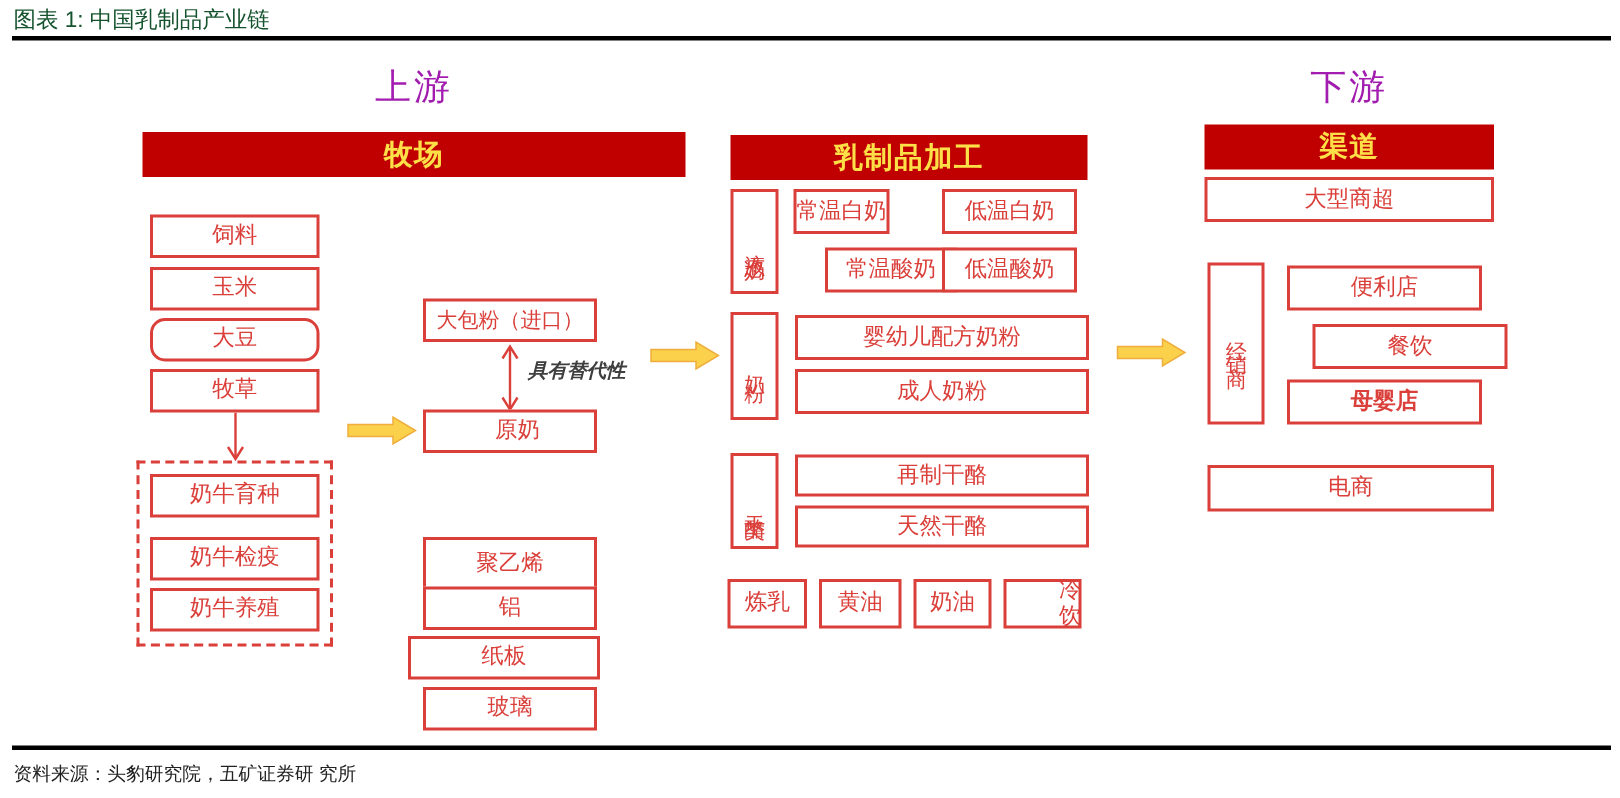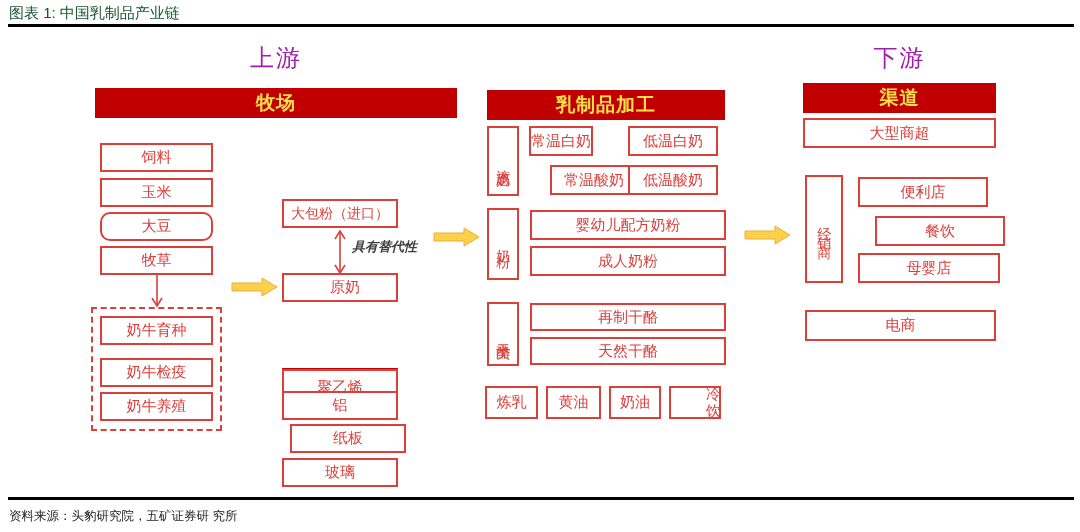--- a/index.html
+++ b/index.html
@@ -61,23 +61,23 @@
   <svg class="abs redline" style="left:333px; top:229px;" width="14" height="46" viewBox="0 0 14 46">
     <line x1="7" y1="3" x2="7" y2="43"></line>
     <polyline points="2,10 7,2 12,10"></polyline>
     <polyline points="2,36 7,44 12,36"></polyline>
   </svg>
   <div class="abs note" style="left:352px; top:238px;">具有替代性</div>
 
   <div class="abs rbox" style="left:282px; top:273px; width:116px; height:29px;padding-left:10px;">原奶</div>
 
   <div class="abs hdr" style="left:282px; top:325px; width:116px; height:28px;margin-top:43px;">包材</div>
-  <div class="abs rbox" style="left:282px; top:369px; width:116px; height:36px;">聚乙烯</div>
+  <div class="abs rbox" style="left:282px; top:358px; width:116px; height:36px;">聚乙烯</div>
   <div class="abs rbox" style="left:282px; top:391px; width:116px; height:29px;">铝</div>
-  <div class="abs rbox" style="left:290px; top:424px; width:116px; height:29px;">纸板</div>
+  <div class="abs rbox" style="left:272px; top:424px; width:128px; height:29px;">纸板</div>
   <div class="abs rbox" style="left:282px; top:458px; width:116px; height:29px;">玻璃</div>
 
   <svg class="abs block-arrow" style="left:231px; top:276px;" width="48" height="22" viewBox="0 0 48 22">
     <path d="M1,7 H31 V2 L46,11 L31,20 V15 H1 Z"></path>
   </svg>
   <svg class="abs block-arrow" style="left:433px; top:226px;" width="48" height="22" viewBox="0 0 48 22">
     <path d="M1,7 H31 V2 L46,11 L31,20 V15 H1 Z"></path>
   </svg>
   <svg class="abs block-arrow" style="left:744px; top:224px;" width="48" height="22" viewBox="0 0 48 22">
     <path d="M1,7 H31 V2 L46,11 L31,20 V15 H1 Z"></path>
@@ -103,20 +103,20 @@
   <div class="abs rbox" style="left:546px; top:386px; width:55px; height:33px;">黄油</div>
   <div class="abs rbox" style="left:609px; top:386px; width:52px; height:33px;">奶油</div>
   <div class="abs rbox" style="left:669px; top:386px; width:52px; height:33px;padding-left:37px;">冷饮</div>
 
   <div class="abs hdr" style="left:803px; top:83px; width:193px; height:30px;">渠道</div>
   <div class="abs rbox" style="left:803px; top:118px; width:193px; height:30px;">大型商超</div>
 
   <div class="abs rbox vtext" style="left:805px; top:175px; width:38px; height:108px; font-size:14px; letter-spacing:9px;">经销商</div>
   <div class="abs rbox" style="left:858px; top:177px; width:130px; height:30px;">便利店</div>
   <div class="abs rbox" style="left:858px; top:216px; width:130px; height:30px;margin-left:17px;">餐饮</div>
-  <div class="abs rbox" style="left:858px; top:253px; width:142px; height:30px;">母婴店</div>
+  <div class="abs rbox" style="left:858px; top:253px; width:130px; height:30px;font-weight:bold;">母婴店</div>
 
   <div class="abs rbox" style="left:805px; top:310px; width:191px; height:31px;">电商</div>
 
   <div class="abs rule" style="left:8px; top:497px; width:1066px; height:2.5px;"></div>
   <div class="abs footer-text" style="left:9px; top:508px;">资料来源：头豹研究院，五矿证券研 究所</div>
 
 </div>
 
 </body></html>

